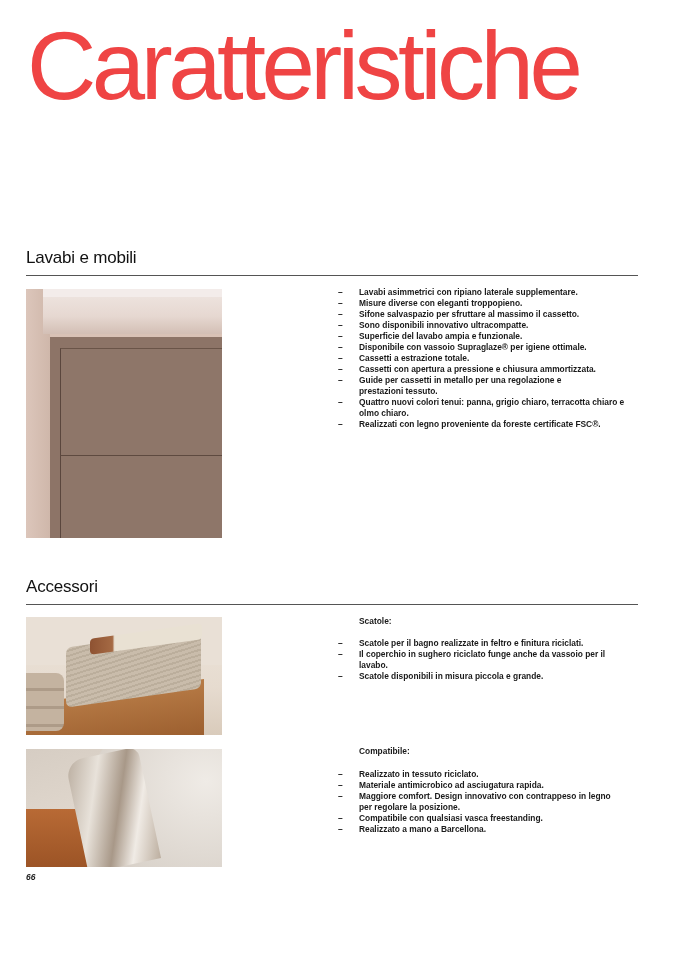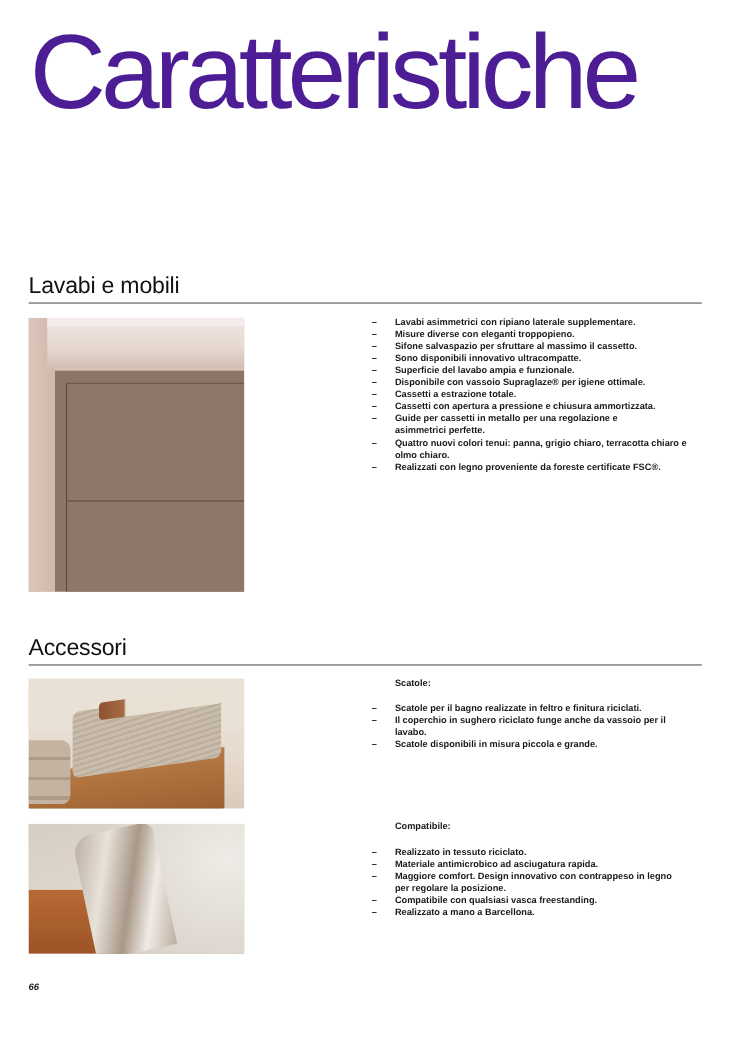--- a/index.html
+++ b/index.html
@@ -1,29 +1,29 @@
 <!DOCTYPE html>
 <html><head>
   <meta charset="utf-8">
   <style>
     html, body { margin: 0; padding: 0; background: #ffffff; }
     body { width: 678px; height: 959px; position: relative; overflow: hidden;
            font-family: "Liberation Sans", sans-serif; color: #111; }
     .title { position: absolute; left: 27px; top: 18px; font-size: 96px; font-weight: 400;
-             letter-spacing: -4.5px; line-height: 1; margin: 0; color: #4c1d95; }
-    .section-h { position: absolute; left: 26px; font-size: 21px; font-weight: 400; margin: 0;
+             letter-spacing: -4.5px; line-height: 1; margin: 0; color: #ef4444; }
+    .section-h { position: absolute; left: 26px; font-size: 17px; font-weight: 400; margin: 0;
                  letter-spacing: -0.2px; color: #111; }
     .rule { position: absolute; left: 26px; width: 612px; height: 0; border-top: 1.5px solid #555; }
     .photo { position: absolute; left: 26px; width: 196px; overflow: hidden; }
     .list { position: absolute; left: 338px; width: 300px; margin: 0; padding: 0; list-style: none;
             font-size: 8.4px; font-weight: 700; line-height: 11px; color: #1a1a1a; }
     .list li { position: relative; padding-left: 21px; }
     .list li .dash { position: absolute; left: 0; top: 0; }
     .sub-h { position: absolute; left: 359px; font-size: 8.4px; font-weight: 700; color: #1a1a1a; margin: 0; }
-    .page-num { position: absolute; left: 26px; top: 892px; font-size: 8.5px; font-weight: 700; color: #222; font-style: italic; }
+    .page-num { position: absolute; left: 26px; top: 872px; font-size: 8.5px; font-weight: 700; color: #222; font-style: italic; }
 
     
     .p1 { top: 289px; height: 249px; background: #d9c2b6; }
     .p1 .wall { position: absolute; left: 0; top: 0; width: 24px; height: 100%; background: linear-gradient(90deg,#dcc6bb,#cfb7aa); }
     .p1 .basin { position: absolute; left: 17px; top: 0; right: 0; height: 45px;
                  background: linear-gradient(180deg,#efe6e2 0%,#e6d8d1 60%,#d3bfb5 100%); border-radius: 2px 0 0 0; }
     .p1 .basin-top { position: absolute; left: 17px; top: 0; right: 0; height: 8px; background: #f3ecea; }
     .p1 .frame { position: absolute; left: 24px; top: 48px; right: 0; bottom: 0; background: #8d7467; }
     .p1 .drawer { position: absolute; left: 34px; right: 0; background: #8e7669; border-left: 1px solid #5a463d; }
     .p1 .d1 { top: 59px; height: 106px; border-top: 1px solid #6a5448; }
@@ -71,21 +71,21 @@
 
 <ul class="list" style="top:287px">
   <li><span class="dash">–</span><span>Lavabi asimmetrici con ripiano laterale supplementare.</span></li>
   <li><span class="dash">–</span><span>Misure diverse con eleganti troppopieno.</span></li>
   <li><span class="dash">–</span><span>Sifone salvaspazio per sfruttare al massimo il cassetto.</span></li>
   <li><span class="dash">–</span><span>Sono disponibili innovativo ultracompatte.</span></li>
   <li><span class="dash">–</span><span>Superficie del lavabo ampia e funzionale.</span></li>
   <li><span class="dash">–</span><span>Disponibile con vassoio Supraglaze® per igiene ottimale.</span></li>
   <li><span class="dash">–</span><span>Cassetti a estrazione totale.</span></li>
   <li><span class="dash">–</span><span>Cassetti con apertura a pressione e chiusura ammortizzata.</span></li>
-  <li style="width:245px"><span class="dash">–</span><span>Guide per cassetti in metallo per una regolazione e asimmetrici perfette.</span></li>
+  <li style="width:245px"><span class="dash">–</span><span>Guide per cassetti in metallo per una regolazione e prestazioni tessuto.</span></li>
   <li><span class="dash">–</span><span>Quattro nuovi colori tenui: panna, grigio chiaro, terracotta chiaro e olmo chiaro.</span></li>
   <li><span class="dash">–</span><span>Realizzati con legno proveniente da foreste certificate FSC®.</span></li>
 </ul>
 
 <h2 class="section-h" style="top:577px">Accessori</h2>
 <div class="rule" style="top:604px"></div>
 
 <div class="photo p2">
   <div class="bg"></div>
   <div class="shelfback"></div>

